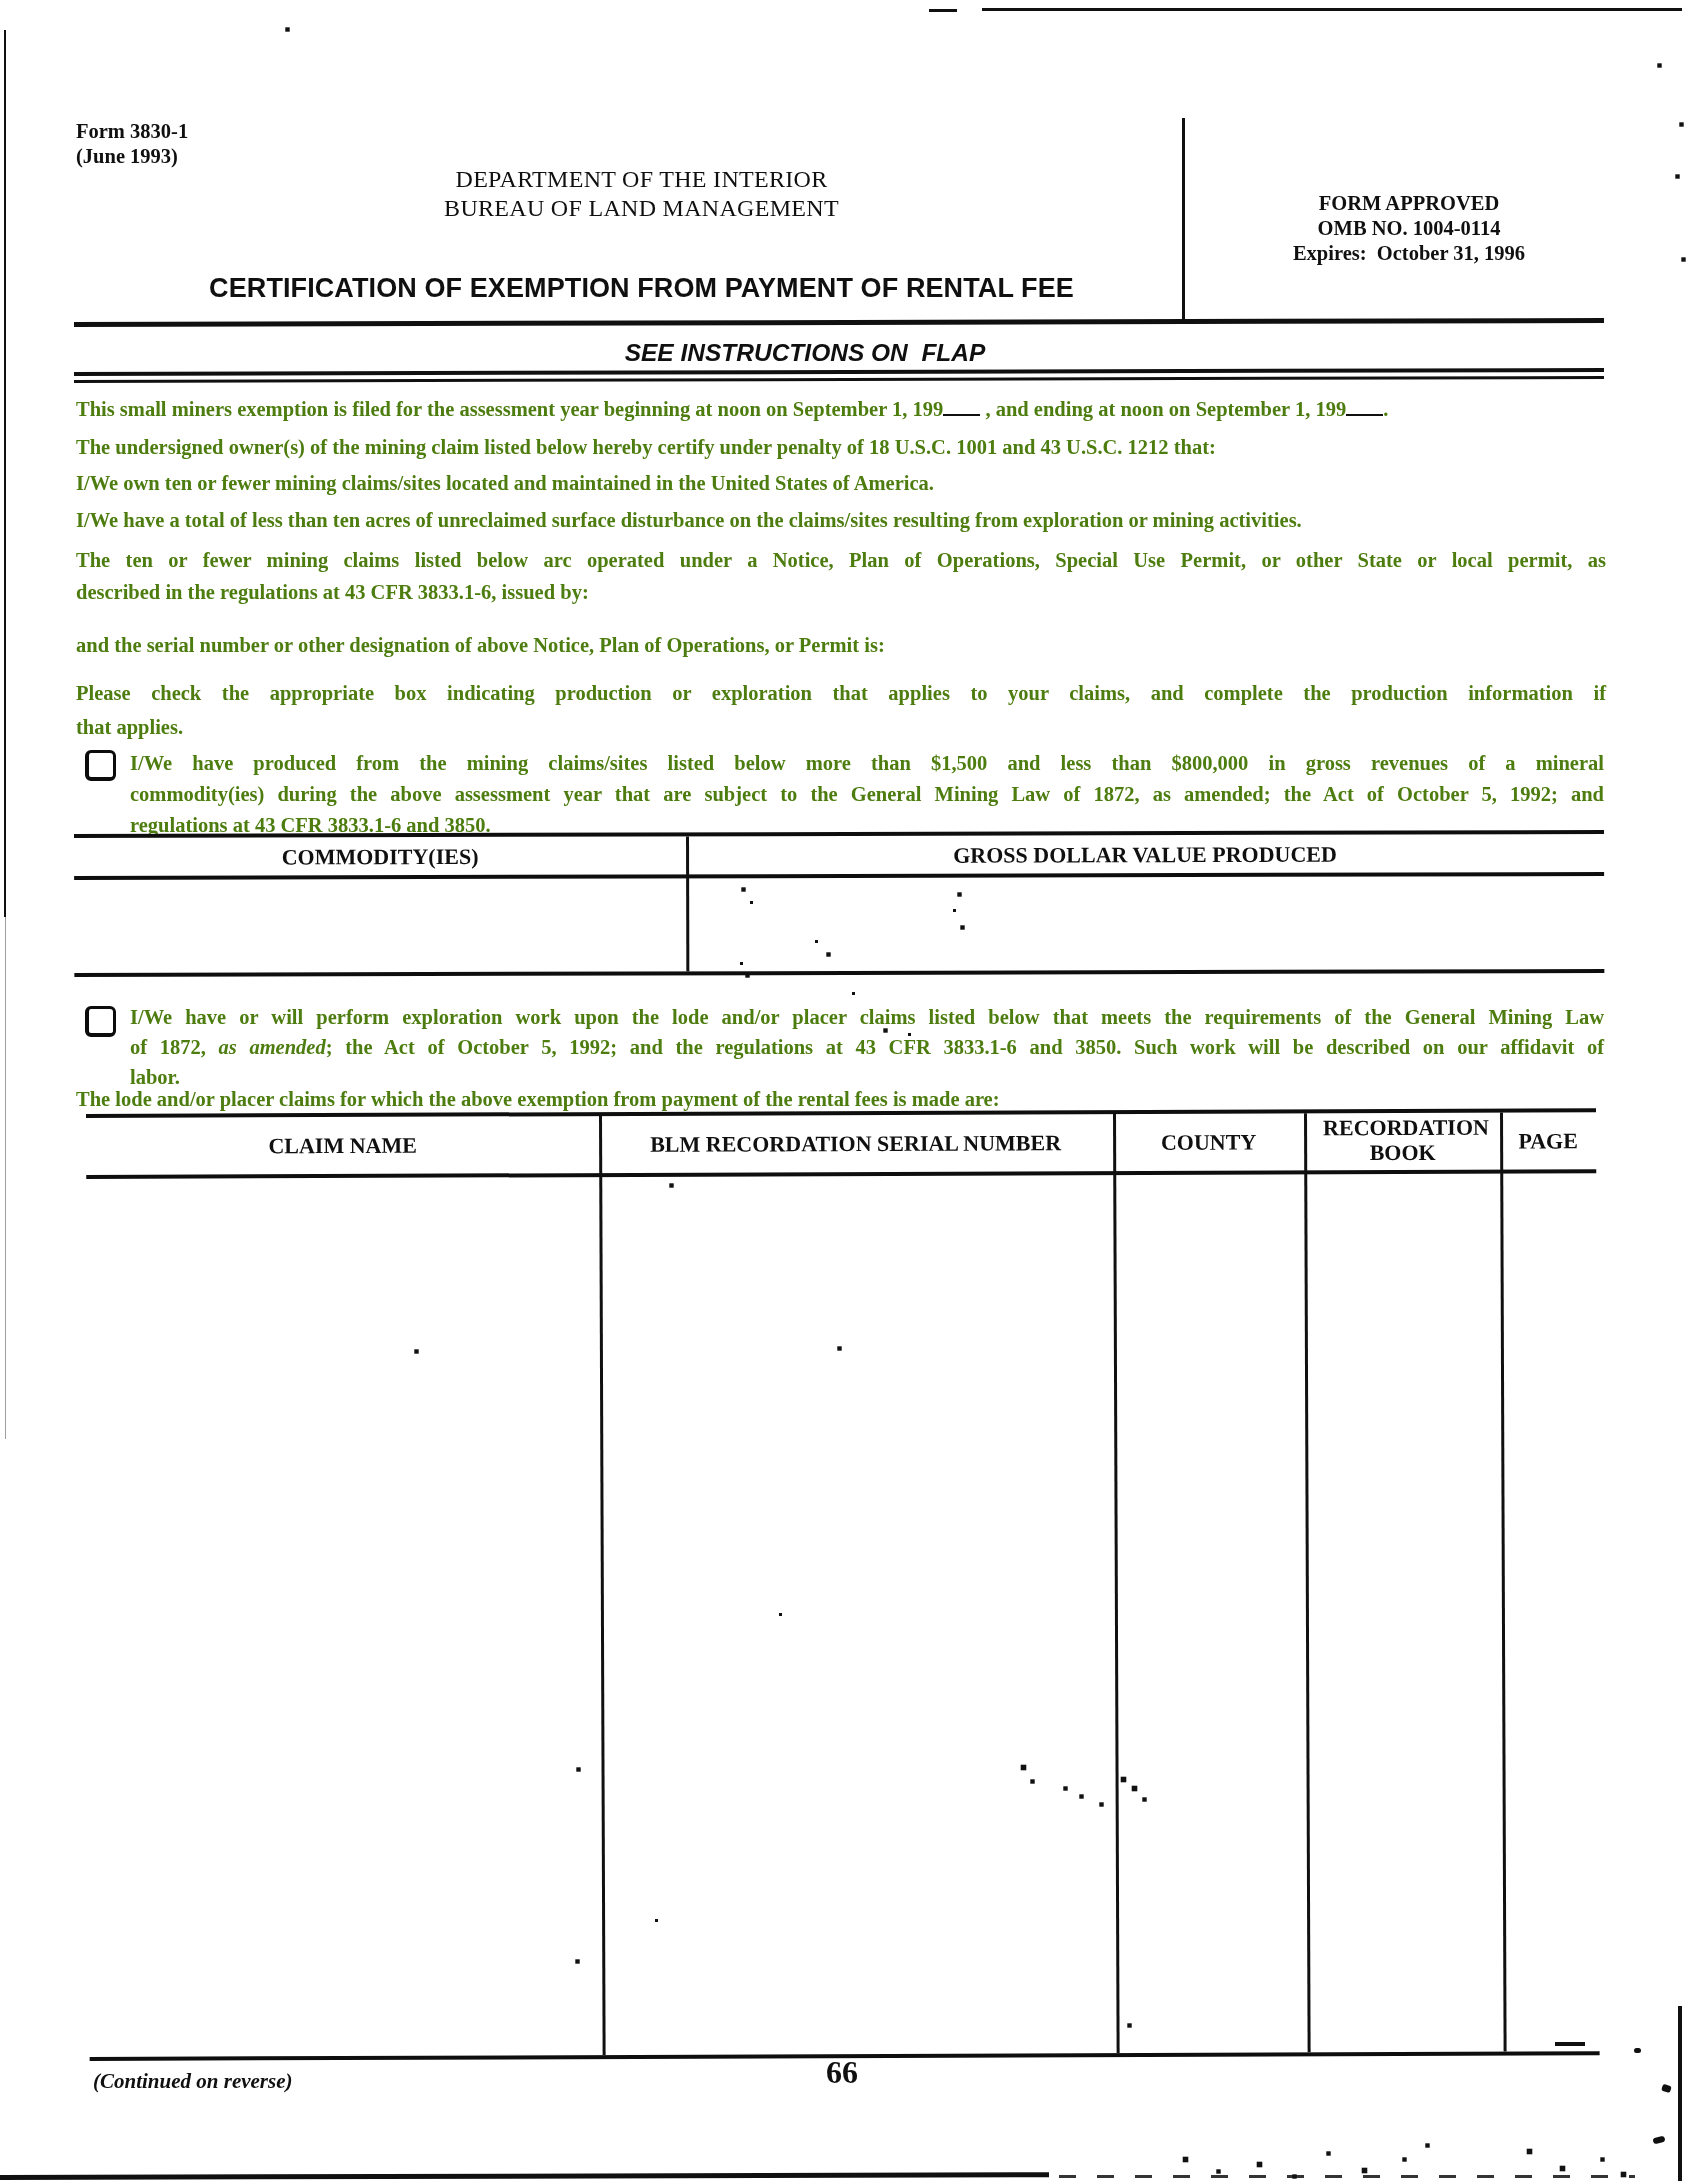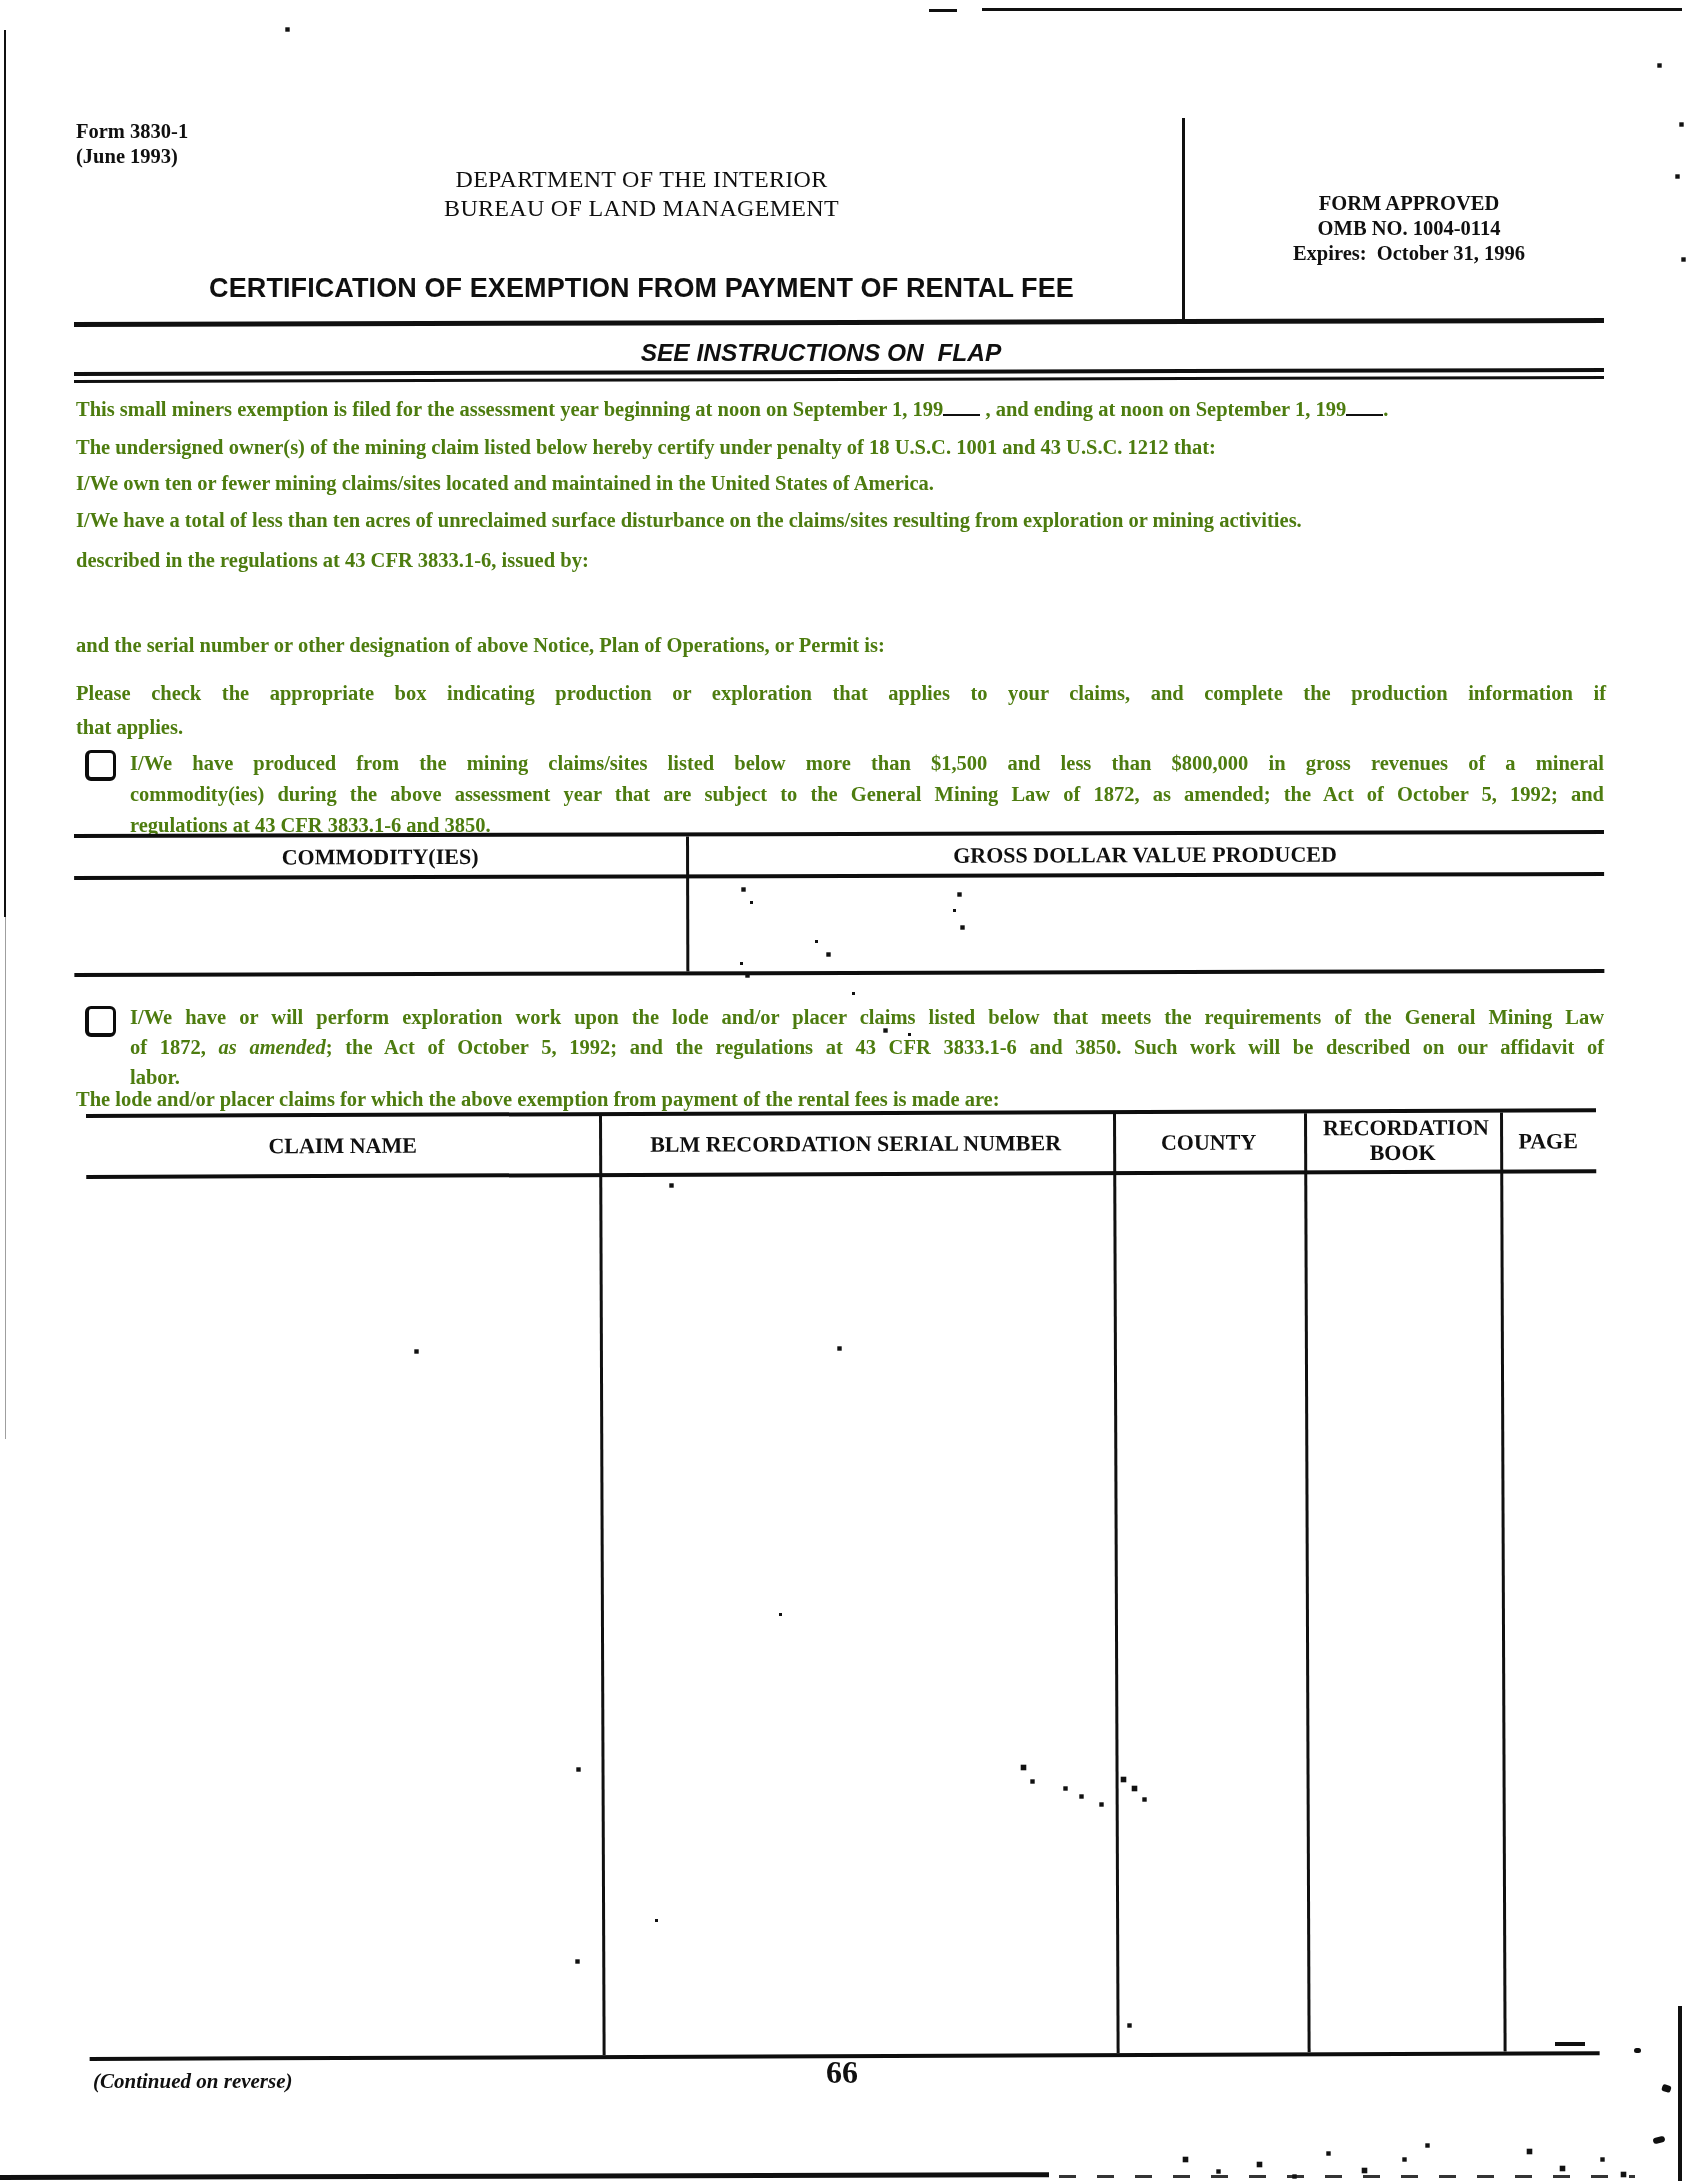--- a/index.html
+++ b/index.html
@@ -89,34 +89,35 @@
   <div class="abs rule" style="left:1182px;top:118px;width:2.6px;height:205px;"></div>
 
   <div class="abs ser b ctr" style="left:1224px;top:191px;width:370px;font-size:20.5px;line-height:25px;">
     <div>FORM APPROVED</div>
     <div>OMB NO. 1004-0114</div>
     <div class="pre">Expires:  October 31, 1996</div>
   </div>
 
   <div class="abs rule tilt" style="left:74px;top:322px;width:1530px;height:4.6px;"></div>
 
-  <div class="abs sans b i ctr pre" style="left:0;top:339px;width:1610px;font-size:24.5px;margin-left:16px;">SEE INSTRUCTIONS ON  FLAP</div>
+  <div class="abs sans b i ctr pre" style="left:0;top:339px;width:1610px;font-size:24.5px;">SEE INSTRUCTIONS ON  FLAP</div>
 
   <div class="abs rule tilt" style="left:74px;top:372px;width:1530px;height:4px;"></div>
   <div class="abs rule tilt" style="left:74px;top:380px;width:1530px;height:3.3px;"></div>
 
   <div class="abs para" style="left:76px;top:396px;width:1530px;">
     <span>This small miners exemption is filed for the assessment year beginning at noon on September 1, 199</span><span style="display:inline-block;width:37px;border-bottom:2.6px solid #101010;height:17px;"></span><span> , and ending at noon on September 1, 199</span><span style="display:inline-block;width:37px;border-bottom:2.6px solid #101010;height:17px;"></span><span>.</span>
   </div>
 
   <div class="abs para" style="left:76px;top:434px;width:1530px;">The undersigned owner(s) of the mining claim listed below hereby certify under penalty of 18 U.S.C. 1001 and 43 U.S.C. 1212 that:</div>
   <div class="abs para" style="left:76px;top:470px;width:1530px;">I/We own ten or fewer mining claims/sites located and maintained in the United States of America.</div>
   <div class="abs para" style="left:76px;top:507px;width:1530px;">I/We have a total of less than ten acres of unreclaimed surface disturbance on the claims/sites resulting from exploration or mining activities.</div>
 
   <div class="abs para" style="left:76px;top:544px;width:1530px;line-height:32px;">
+    <div class="jline">The ten or fewer mining claims listed below arc operated under a Notice, Plan of Operations, Special Use Permit, or other State or local permit, as</div>
     <div>described in the regulations at 43 CFR 3833.1-6, issued by:</div>
   </div>
 
   <div class="abs para" style="left:76px;top:632px;width:1530px;">and the serial number or other designation of above Notice, Plan of Operations, or Permit is:</div>
 
   <div class="abs para" style="left:76px;top:676px;width:1530px;line-height:34px;">
     <div class="jline">Please check the appropriate box indicating production or exploration that applies to your claims, and complete the production information if</div>
     <div>that applies.</div>
   </div>
 

